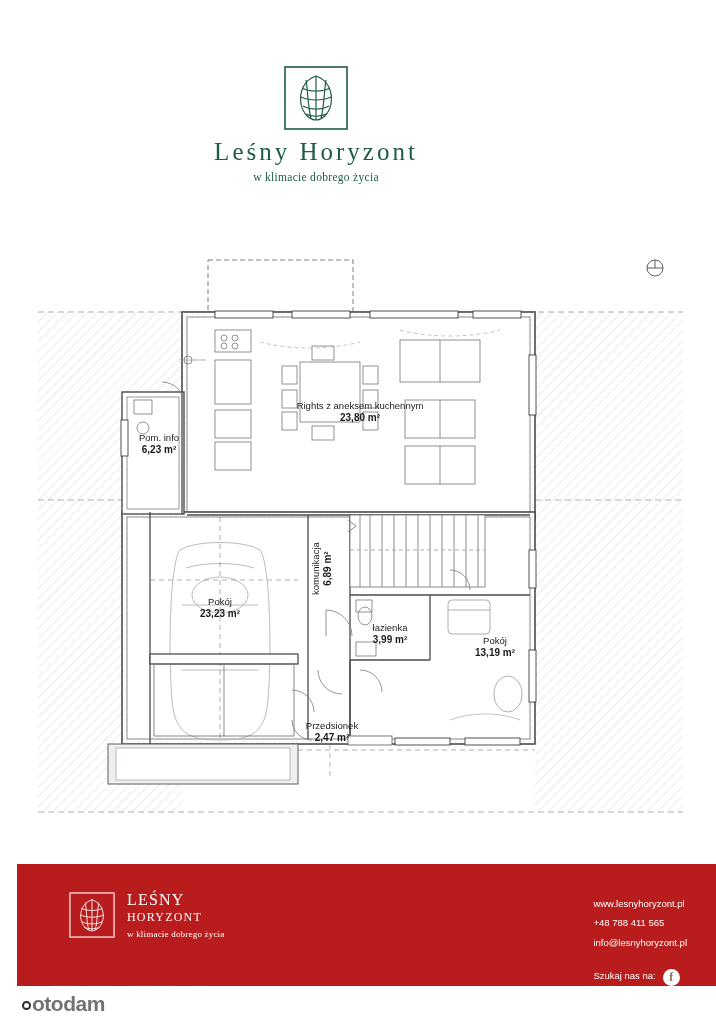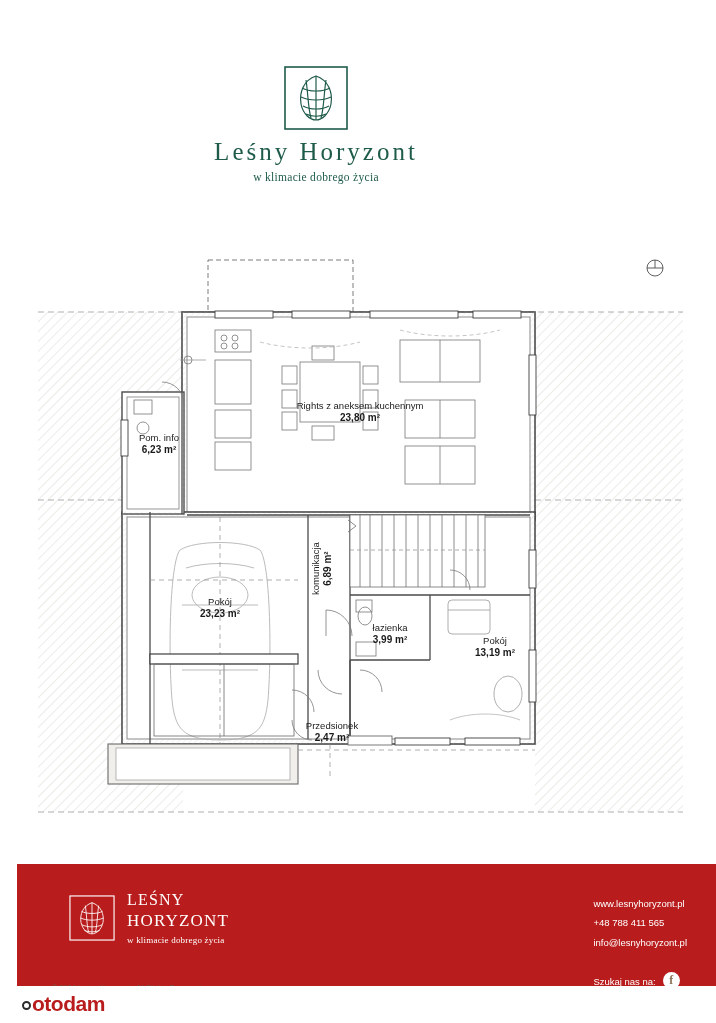--- a/index.html
+++ b/index.html
@@ -129,21 +129,21 @@
     color: #ffffff;
     font-family: "Liberation Serif", serif;
   }
   .footer-brand .l1 {
     font-size: 16px;
     letter-spacing: 1.2px;
     display: block;
     line-height: 1.25;
   }
   .footer-brand .l2 {
-    font-size: 17px;
+    font-size: 12px;
     letter-spacing: 1.2px;
     display: block;
     line-height: 1.25;
   }
   .footer-brand .l3 {
     font-size: 9px;
     display: block;
     margin-top: 4px;
     letter-spacing: 0.2px;
   }
@@ -152,23 +152,23 @@
     right: 46px;
     top: 30px;
     text-align: left;
     color: #ffffff;
     font-size: 9.5px;
     line-height: 2.05;
   }
   .footer-contact a { color: #fff; text-decoration: none; display:block; }
   .social-row {
     display: flex;
-    align-items: flex-start;
+    align-items: flex-end;
     gap: 7px;
-    margin-top: 20px;
+    margin-top: 14px;
   }
   .fb-badge {
     width: 17px; height: 17px;
     border-radius: 50%;
     background: #ffffff;
     color: #8c7459;
     font-family: "Liberation Serif", serif;
     font-weight: bold;
     font-size: 12px;
     line-height: 17px;
@@ -184,21 +184,21 @@
     height: 37px;
     background: #ffffff;
   }
   .otodom {
     position: absolute;
     left: 22px;
     top: 6px;
     font-family: "Liberation Sans", sans-serif;
     font-size: 21px;
     font-weight: bold;
-    color: #b91c1c;
+    color: #737373;
     letter-spacing: -0.5px;
   }
   .otodom .dot {
     display: inline-block;
     width: 9px; height: 9px;
     border-radius: 50%;
     border: 2.5px solid #2c2c2c;
     margin-right: 1px;
     vertical-align: 1px;
     box-sizing: border-box;

